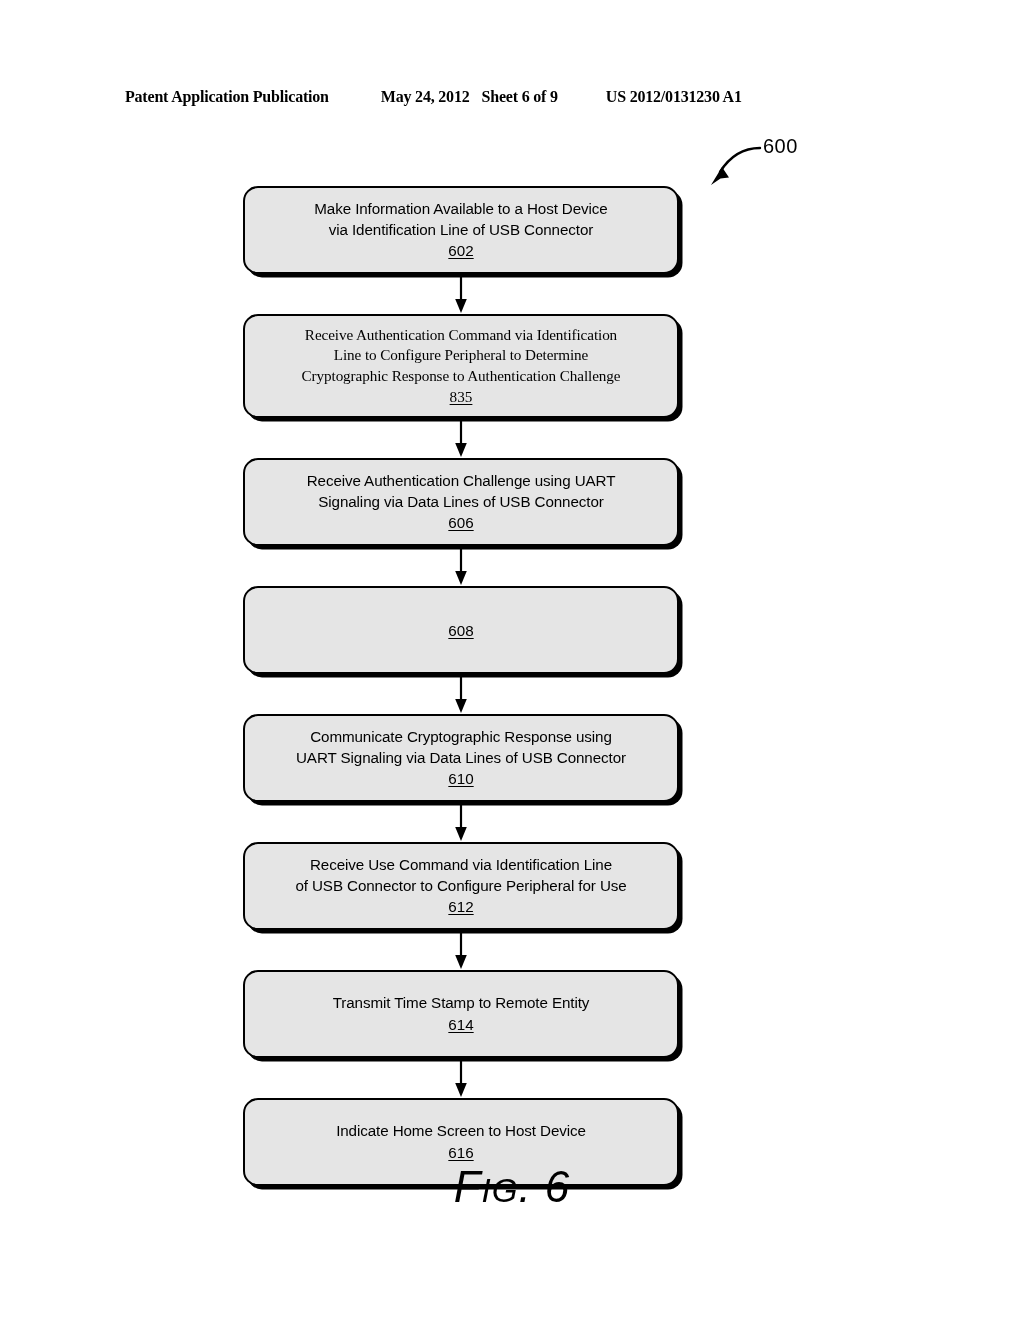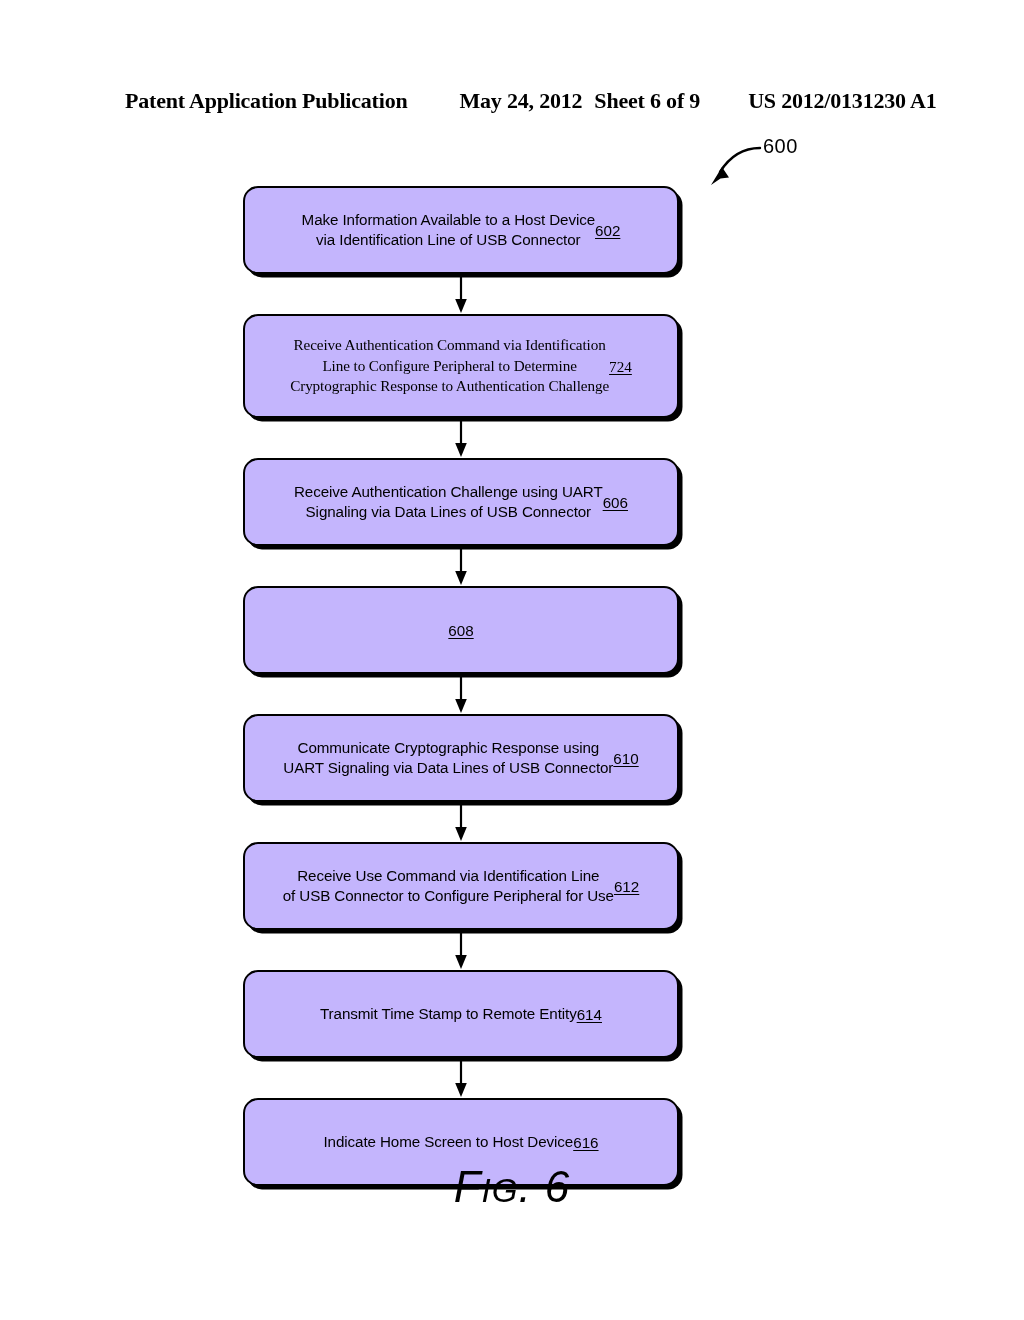--- a/index.html
+++ b/index.html
@@ -19,21 +19,21 @@
   
   .patent-header {
     position: absolute;
     top: 88px;
     left: 125px;
     width: 775px;
     display: flex;
     align-items: baseline;
     font-family: "Liberation Serif", serif;
     font-weight: bold;
-    font-size: 22px;
+    font-size: 16px;
     letter-spacing: -0.2px;
     white-space: nowrap;
   }
   .hdr-pub   { }
   .hdr-date  { margin-left: 52px; }
   .hdr-sheet { margin-left: 12px; }
   .hdr-num   { margin-left: 48px; }
 
   
   .ref-callout {
@@ -59,24 +59,24 @@
     left: 243px;
     top: 186px;
     width: 436px;
   }
 
   .flow-box {
     position: relative;
     box-sizing: border-box;
     border: 2.2px solid #000;
     border-radius: 15px;
-    background: #c4b5fd;
+    background: #e5e5e5;
     box-shadow: 4px 4px 0 -0.5px #000;
     display: flex;
-    flex-direction: row;
+    flex-direction: column;
     align-items: center;
     justify-content: center;
     text-align: center;
     padding: 10px 14px;
   }
 
   .flow-box-text {
     font-size: 15.2px;
     line-height: 20.5px;
     letter-spacing: -0.1px;
@@ -146,21 +146,21 @@
     <svg width="16" height="40" viewBox="0 0 16 40">
       <line x1="8" y1="0" x2="8" y2="27" stroke="#000" stroke-width="2.2"></line>
       <polygon points="2.2,25 13.8,25 8,39" fill="#000"></polygon>
     </svg>
   </div>
 
   <div class="flow-box" style="height:104px;font-family:Liberation Serif, serif;">
     <div class="flow-box-text">Receive Authentication Command via Identification
 Line to Configure Peripheral to Determine
 Cryptographic Response to Authentication Challenge</div>
-    <div class="flow-box-ref">724</div>
+    <div class="flow-box-ref">835</div>
   </div>
 
   <div class="connector">
     <svg width="16" height="40" viewBox="0 0 16 40">
       <line x1="8" y1="0" x2="8" y2="27" stroke="#000" stroke-width="2.2"></line>
       <polygon points="2.2,25 13.8,25 8,39" fill="#000"></polygon>
     </svg>
   </div>
 
   <div class="flow-box" style="height:88px;">

